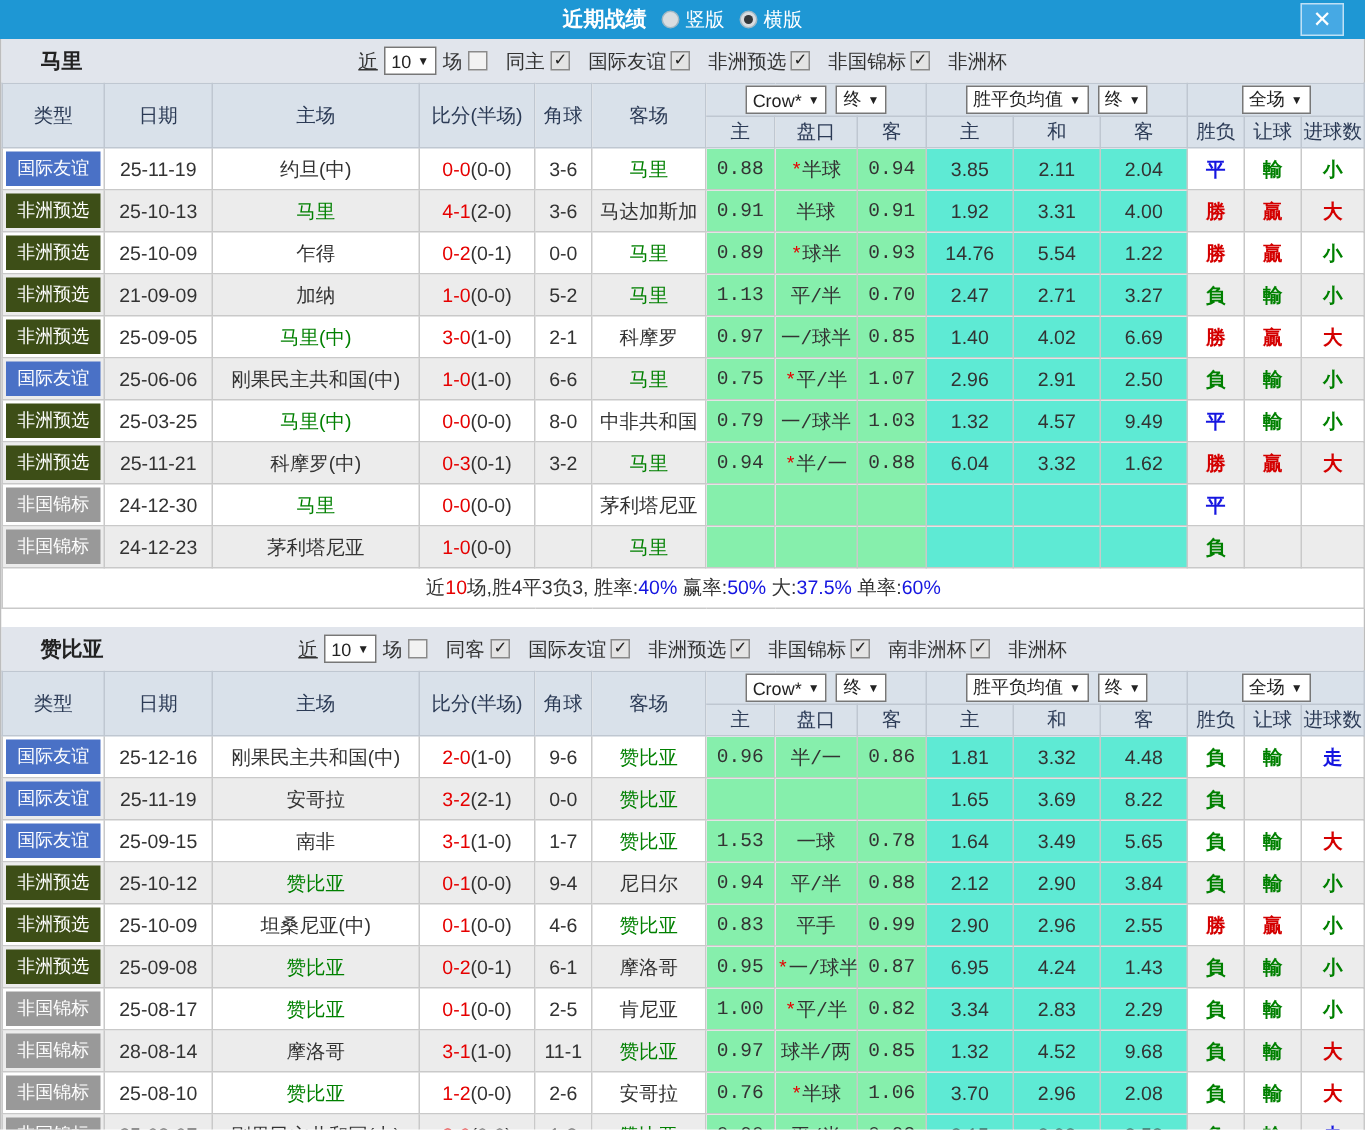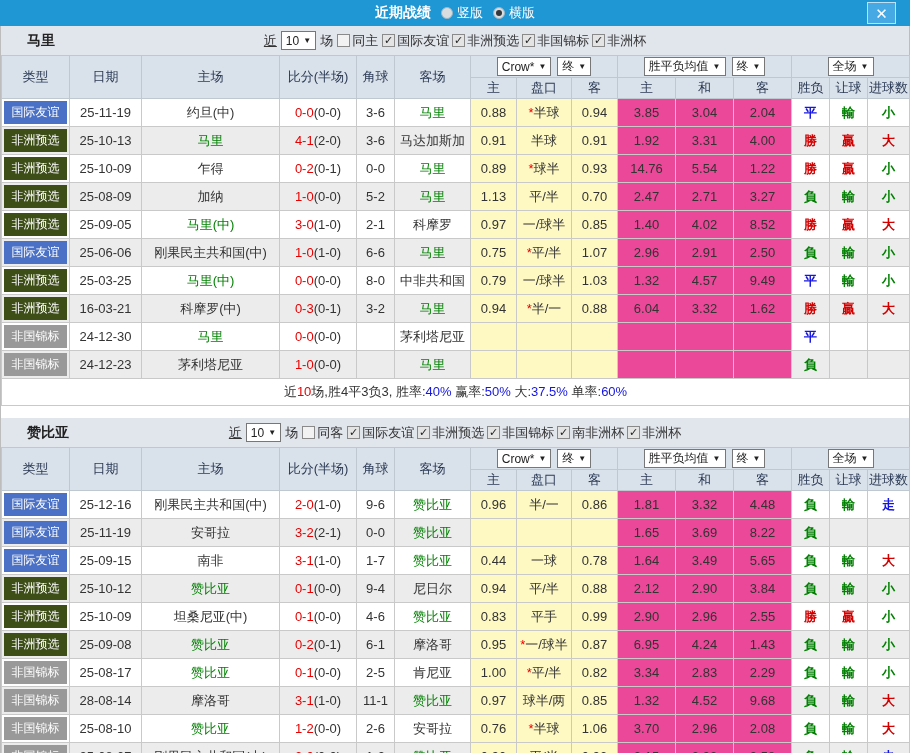--- a/index.html
+++ b/index.html
@@ -41,41 +41,41 @@
   }
   .team { position:absolute; left:26px; font-weight:bold; font-size:14px; color:#222; }
   .filters { margin:0 auto; display:flex; align-items:center; gap:4px; }
   .near { text-decoration:underline; cursor:pointer; }
   .select {
     display:inline-flex; align-items:center; justify-content:space-between;
     background:#fff; border:1px solid #777; padding:1px 4px; height:19px;
     font-size:12px; cursor:pointer; gap:4px; color:#222;
   }
   .select .arr { font-size:8px; color:#222; }
-  .comp { display:inline-flex; align-items:center; gap:2px; cursor:pointer; }
+  .comp { display:inline-flex; align-items:center; gap:12px; cursor:pointer; }
   .checkbox {
     width:13px; height:13px; border:1px solid #8a8a8a; background:#f2f2f2;
     display:inline-flex; align-items:center; justify-content:center;
     font-size:11px; line-height:1; color:#222;
   }
   .checkbox.checked { background:#e4e4e4; }
   .gapband { height:12px; background:#fff; }
 
   
   table { border-collapse:collapse; table-layout:fixed; width:908px; }
   th, td { border:1px solid #c9c9c9; text-align:center; overflow:hidden; white-space:nowrap; }
   thead th { background:#d9e1ea; color:#2b3a55; font-weight:normal; border-color:#bfc7d1; }
   tr.h1 th { height:21px; }
   tr.h2 th { height:16px; font-size:13px; }
   .grp-box { display:flex; align-items:center; justify-content:center; gap:6px; }
   tbody td { height:26px; font-size:13px; }
   tbody tr { background:#fff; }
   tbody tr.even { background:#ececec; }
-  td.c-odd { background:#fef9c3; }
-  td.c-avg { background:#ec4899; }
+  td.c-odd { background:#86efac;font-family:Liberation Mono, monospace; }
+  td.c-avg { background:#5eead4; }
   .badge {
     display:block; margin:1px; height:23px; line-height:23px;
     color:#fff; font-size:12px;
   }
   .green { color:#008000; }
   .sc { color:#e60000; }
   .hf { color:#333; }
   .star { color:#e60000; }
   td.c-res { font-weight:bold; font-size:13px; }
   .summary-row td { background:#fff; height:27px; font-size:13px; }
@@ -216,21 +216,21 @@
               </td>
     <td class="c-date">25-11-19</td>
     <td class="c-team th-home">约旦(中)</td>
     <td class="c-score"><span class="sc">0-0</span><span class="hf">(0-0)</span></td>
     <td class="c-corner">3-6</td>
     <td class="c-team th-away green">马里</td>
     <td class="c-odd">0.88</td>
     <td class="c-odd"><span class="star">*</span><span class="hcv">半球</span></td>
     <td class="c-odd">0.94</td>
     <td class="c-avg">3.85</td>
-    <td class="c-avg">3.04</td>
+    <td class="c-avg">2.11</td>
     <td class="c-avg">2.04</td>
     <td class="c-res" style="color: rgb(21, 21, 224);">平</td>
     <td class="c-res" style="color: rgb(0, 128, 0);">輸</td>
     <td class="c-res" style="color: rgb(0, 128, 0);">小</td>
   </tr>
 
   <tr class="even">
     <td class="c-type">
                 <span class="badge" style="background: rgb(61, 78, 23);">非洲预选</span>
               </td>
@@ -267,21 +267,21 @@
     <td class="c-avg">1.22</td>
     <td class="c-res" style="color: rgb(212, 0, 0);">勝</td>
     <td class="c-res" style="color: rgb(212, 0, 0);">贏</td>
     <td class="c-res" style="color: rgb(0, 128, 0);">小</td>
   </tr>
 
   <tr class="even">
     <td class="c-type">
                 <span class="badge" style="background: rgb(61, 78, 23);">非洲预选</span>
               </td>
-    <td class="c-date">25-08-09</td>
+    <td class="c-date">21-09-09</td>
     <td class="c-team th-home">加纳</td>
     <td class="c-score"><span class="sc">1-0</span><span class="hf">(0-0)</span></td>
     <td class="c-corner">5-2</td>
     <td class="c-team th-away green">马里</td>
     <td class="c-odd">1.13</td>
     <td class="c-odd"><span class="star"></span><span class="hcv">平/半</span></td>
     <td class="c-odd">0.70</td>
     <td class="c-avg">2.47</td>
     <td class="c-avg">2.71</td>
     <td class="c-avg">3.27</td>
@@ -297,21 +297,21 @@
     <td class="c-date">25-09-05</td>
     <td class="c-team th-home green">马里(中)</td>
     <td class="c-score"><span class="sc">3-0</span><span class="hf">(1-0)</span></td>
     <td class="c-corner">2-1</td>
     <td class="c-team th-away">科摩罗</td>
     <td class="c-odd">0.97</td>
     <td class="c-odd"><span class="star"></span><span class="hcv">一/球半</span></td>
     <td class="c-odd">0.85</td>
     <td class="c-avg">1.40</td>
     <td class="c-avg">4.02</td>
-    <td class="c-avg">8.52</td>
+    <td class="c-avg">6.69</td>
     <td class="c-res" style="color: rgb(212, 0, 0);">勝</td>
     <td class="c-res" style="color: rgb(212, 0, 0);">贏</td>
     <td class="c-res" style="color: rgb(212, 0, 0);">大</td>
   </tr>
 
   <tr class="even">
     <td class="c-type">
                 <span class="badge" style="background: rgb(74, 113, 198);">国际友谊</span>
               </td>
     <td class="c-date">25-06-06</td>
@@ -347,21 +347,21 @@
     <td class="c-avg">9.49</td>
     <td class="c-res" style="color: rgb(21, 21, 224);">平</td>
     <td class="c-res" style="color: rgb(0, 128, 0);">輸</td>
     <td class="c-res" style="color: rgb(0, 128, 0);">小</td>
   </tr>
 
   <tr class="even">
     <td class="c-type">
                 <span class="badge" style="background: rgb(61, 78, 23);">非洲预选</span>
               </td>
-    <td class="c-date">16-03-21</td>
+    <td class="c-date">25-11-21</td>
     <td class="c-team th-home">科摩罗(中)</td>
     <td class="c-score"><span class="sc">0-3</span><span class="hf">(0-1)</span></td>
     <td class="c-corner">3-2</td>
     <td class="c-team th-away green">马里</td>
     <td class="c-odd">0.94</td>
     <td class="c-odd"><span class="star">*</span><span class="hcv">半/一</span></td>
     <td class="c-odd">0.88</td>
     <td class="c-avg">6.04</td>
     <td class="c-avg">3.32</td>
     <td class="c-avg">1.62</td>
@@ -574,21 +574,21 @@
 
   <tr>
     <td class="c-type">
                 <span class="badge" style="background: rgb(74, 113, 198);">国际友谊</span>
               </td>
     <td class="c-date">25-09-15</td>
     <td class="c-team th-home">南非</td>
     <td class="c-score"><span class="sc">3-1</span><span class="hf">(1-0)</span></td>
     <td class="c-corner">1-7</td>
     <td class="c-team th-away green">赞比亚</td>
-    <td class="c-odd">0.44</td>
+    <td class="c-odd">1.53</td>
     <td class="c-odd"><span class="star"></span><span class="hcv">一球</span></td>
     <td class="c-odd">0.78</td>
     <td class="c-avg">1.64</td>
     <td class="c-avg">3.49</td>
     <td class="c-avg">5.65</td>
     <td class="c-res" style="color: rgb(0, 128, 0);">負</td>
     <td class="c-res" style="color: rgb(0, 128, 0);">輸</td>
     <td class="c-res" style="color: rgb(212, 0, 0);">大</td>
   </tr>
 

